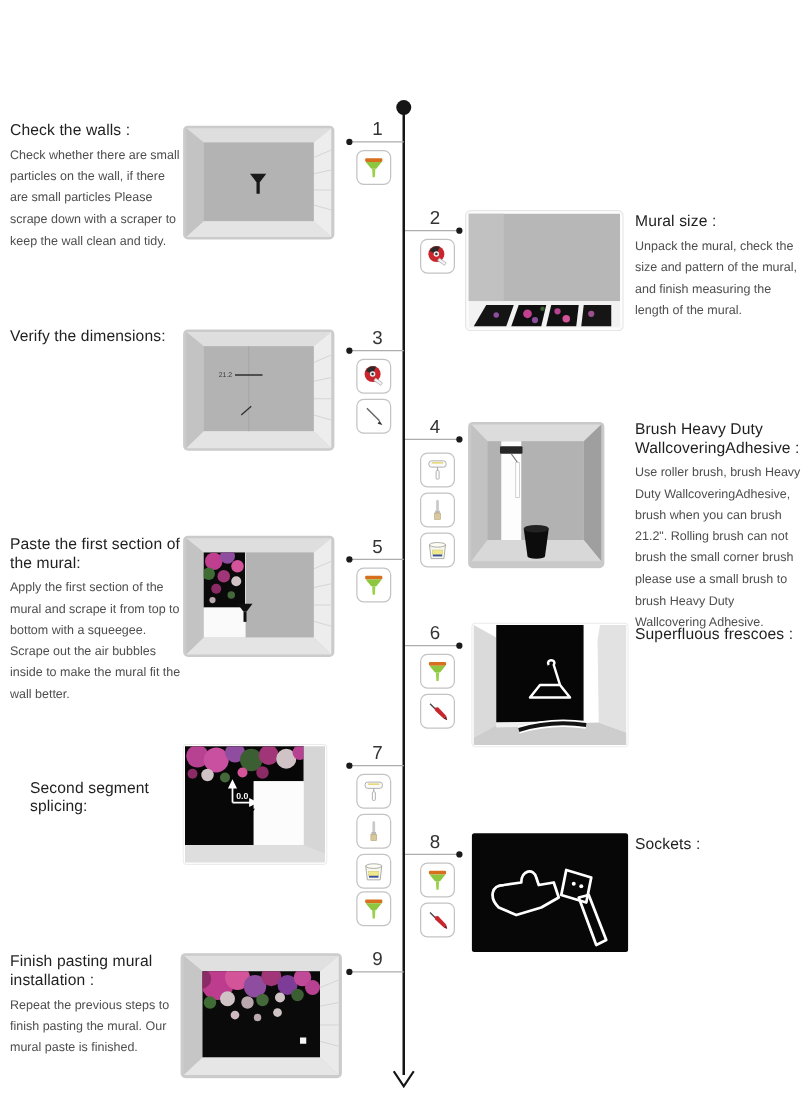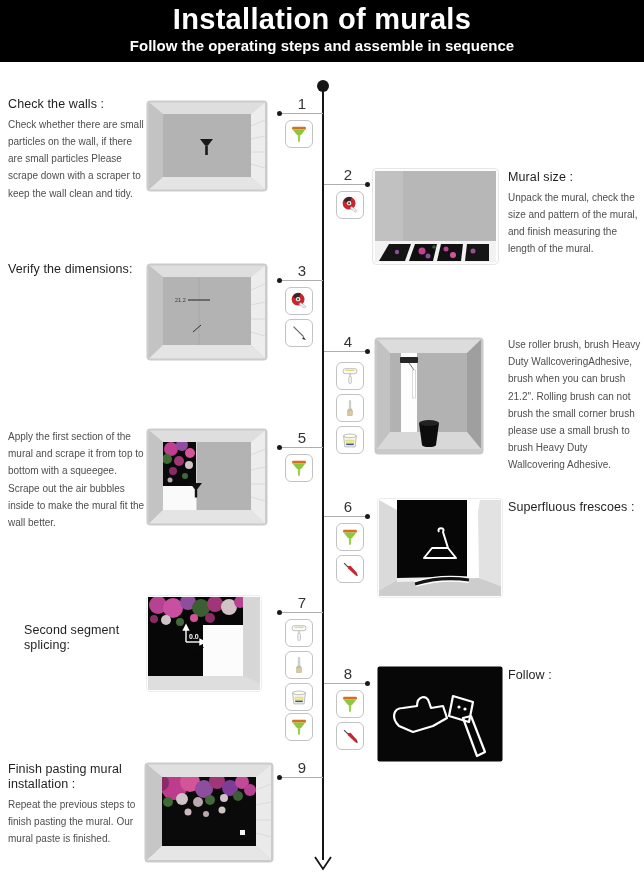--- a/index.html
+++ b/index.html
@@ -40,24 +40,20 @@
   .icon-box svg { width:22px; height:22px; display:block; }
   
   .scene { position:absolute; }
   .scene svg { display:block; width:100%; height:100%; }
 </style>
 </head>
 <body>
 
 <div class="page">
 
-  <div class="header">
-    <div class="title">Installation of murals</div>
-    <div class="subtitle">Follow the operating steps and assemble in sequence</div>
-  </div>
 
   <div class="tl-dot"></div>
   <div class="tl-line"></div>
   <div class="tl-arrow">
     <svg width="18" height="15" viewBox="0 0 18 15">
         <polyline points="1,1 9,13 17,1" stroke="#151515" stroke-width="1.8" fill="none"></polyline>
       </svg>
   </div>
 
   <section>
@@ -174,20 +170,21 @@
         <line x1="53" y1="14" x2="53" y2="82" stroke="#a2a2a2" stroke-width="0.6"></line>
         <text x="29" y="38.5" font-size="5.5" fill="#3a3a3a">21.2</text>
         <line x1="42" y1="37" x2="64" y2="37" stroke="#2e2e2e" stroke-width="1.1"></line>
         <line x1="47" y1="69" x2="55" y2="62" stroke="#2e2e2e" stroke-width="1"></line>
       </svg>
     </div>
   </section>
 
   <section>
     <div class="step-text" style="left:508px; top:336px; width:134px;">
+      <div class="step-title">Brush Heavy Duty WallcoveringAdhesive :</div>
       <div class="step-body">Use roller brush, brush Heavy Duty WallcoveringAdhesive, brush when you can brush 21.2". Rolling brush can not brush the small corner brush please use a small brush to brush Heavy Duty Wallcovering Adhesive.</div>
     </div>
     <div class="connector right" style="top:351px;"></div>
     <div class="conn-dot" style="left:365px; top:349px;"></div>
     <div class="step-num" style="left:337px; top:333px;">4</div>
     <div class="icon-box" style="left:336px; top:362px;">
       <svg viewBox="0 0 24 24">
           <rect x="4.5" y="4" width="15" height="5.5" rx="2.2" fill="#fafafa" stroke="#a8a8a8" stroke-width="0.8"></rect>
           <rect x="7" y="5.2" width="10" height="1.2" fill="#e4d265"></rect>
           <line x1="12" y1="9.5" x2="12" y2="12.5" stroke="#a8a8a8" stroke-width="1"></line>
@@ -223,20 +220,21 @@
         <rect x="38.6" y="33" width="3" height="28" fill="#fff" stroke="#c2c2c2" stroke-width="0.6"></rect>
         <polygon points="45,86 65,86 62,108 48,108" fill="#0c0c0c"></polygon>
         <ellipse cx="55" cy="86" rx="10" ry="3" fill="#222222"></ellipse>
         <ellipse cx="55" cy="108" rx="7" ry="2" fill="#0c0c0c"></ellipse>
       </svg>
     </div>
   </section>
 
   <section>
     <div class="step-text" style="left:8px; top:428px; width:140px;">
+      <div class="step-title">Paste the first section of the mural:</div>
       <div class="step-body">Apply the first section of the mural and scrape it from top to bottom with a squeegee. Scrape out the air bubbles inside to make the mural fit the wall better.</div>
     </div>
     <div class="connector left" style="top:447px;"></div>
     <div class="conn-dot" style="left:277px; top:445px;"></div>
     <div class="step-num" style="left:291px; top:429px;">5</div>
     <div class="icon-box" style="left:285px; top:454px;">
       <svg viewBox="0 0 24 24">
           <rect x="4.5" y="4" width="15" height="3.2" rx="1" fill="#d86f1f"></rect>
           <polygon points="5,7.2 19,7.2 14.2,13 9.8,13" fill="#8dc63f"></polygon>
           <polygon points="10.6,13 13.4,13 13,20.5 11,20.5" fill="#9ad14b"></polygon>
@@ -392,21 +390,21 @@
         <g fill="#070707">
             <polygon points="42,52 58,52 52,59.5 48,59.5"></polygon>
             <rect x="48.6" y="59.5" width="2.8" height="10"></rect>
           </g>
       </svg>
     </div>
   </section>
 
   <section>
     <div class="step-text" style="left:508px; top:668px; width:134px;">
-      <div class="step-title">Follow :</div>
+      <div class="step-title">Sockets :</div>
     </div>
     <div class="connector right" style="top:683px;"></div>
     <div class="conn-dot" style="left:365px; top:681px;"></div>
     <div class="step-num" style="left:337px; top:665px;">8</div>
     <div class="icon-box" style="left:336px; top:690px;">
       <svg viewBox="0 0 24 24">
           <rect x="4.5" y="4" width="15" height="3.2" rx="1" fill="#d86f1f"></rect>
           <polygon points="5,7.2 19,7.2 14.2,13 9.8,13" fill="#8dc63f"></polygon>
           <polygon points="10.6,13 13.4,13 13,20.5 11,20.5" fill="#9ad14b"></polygon>
         </svg>

